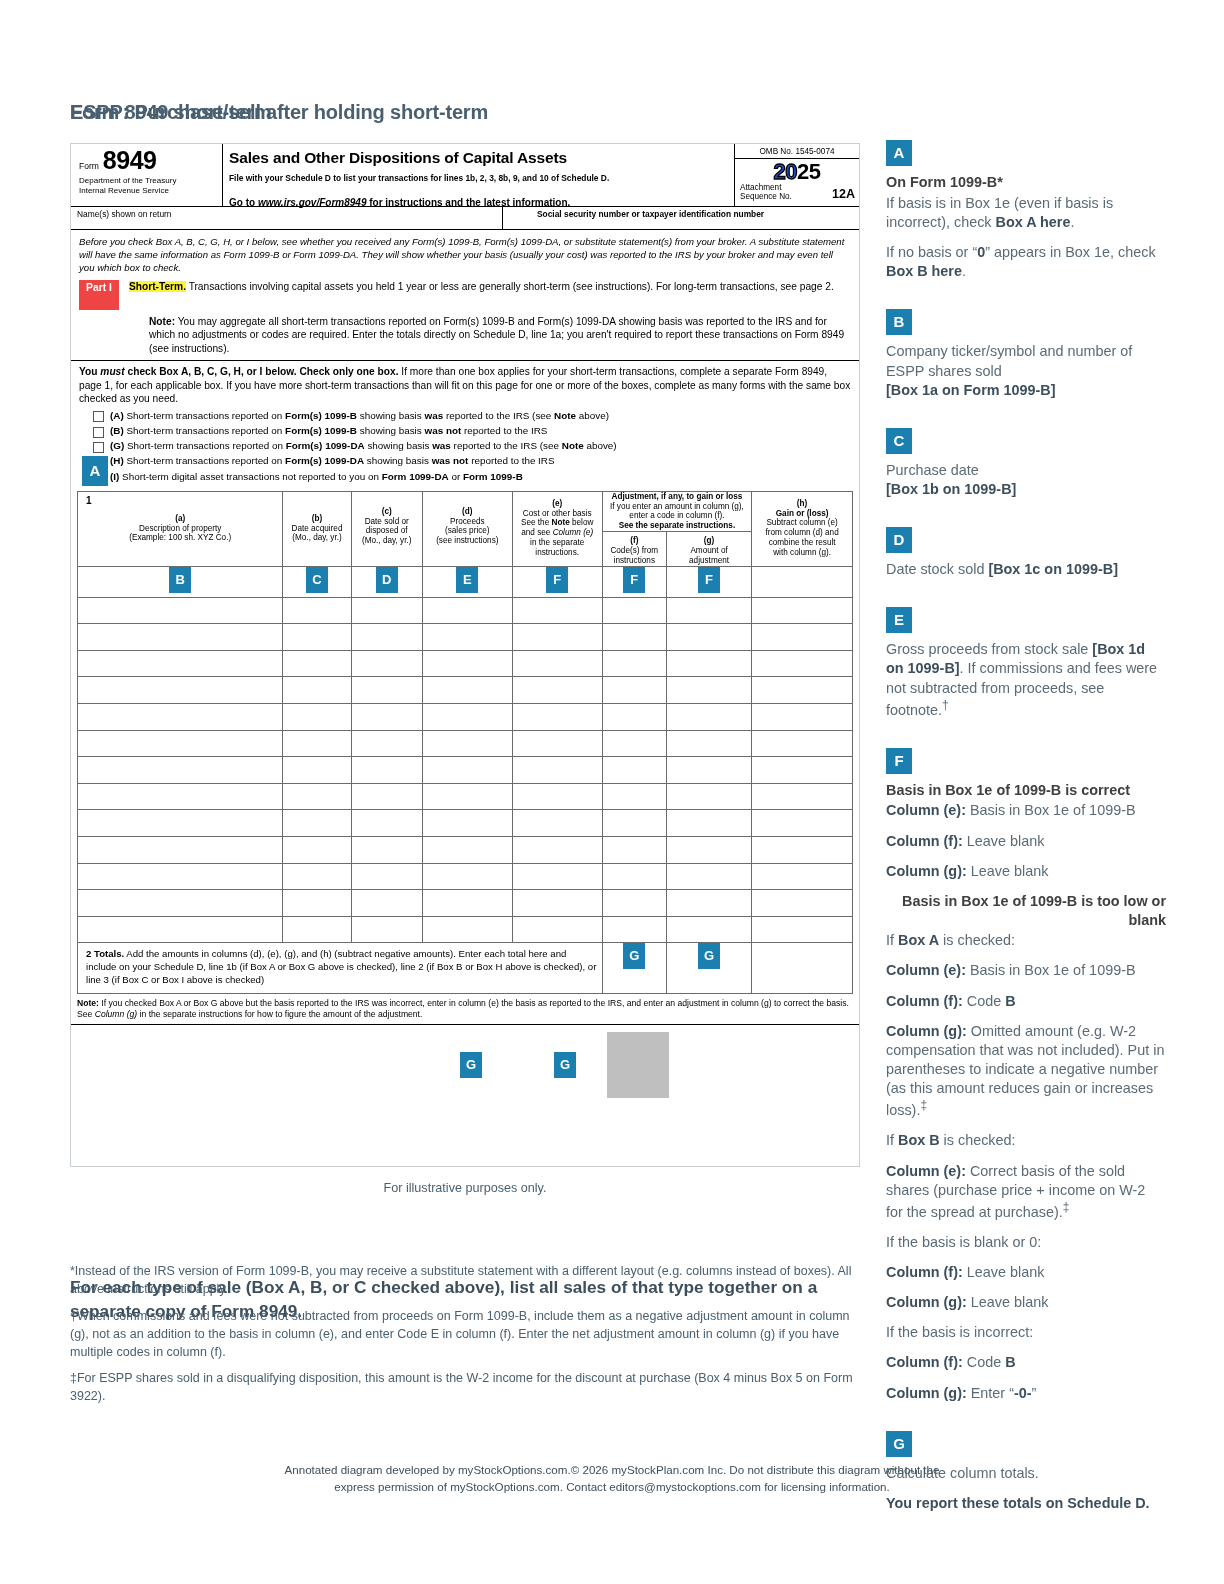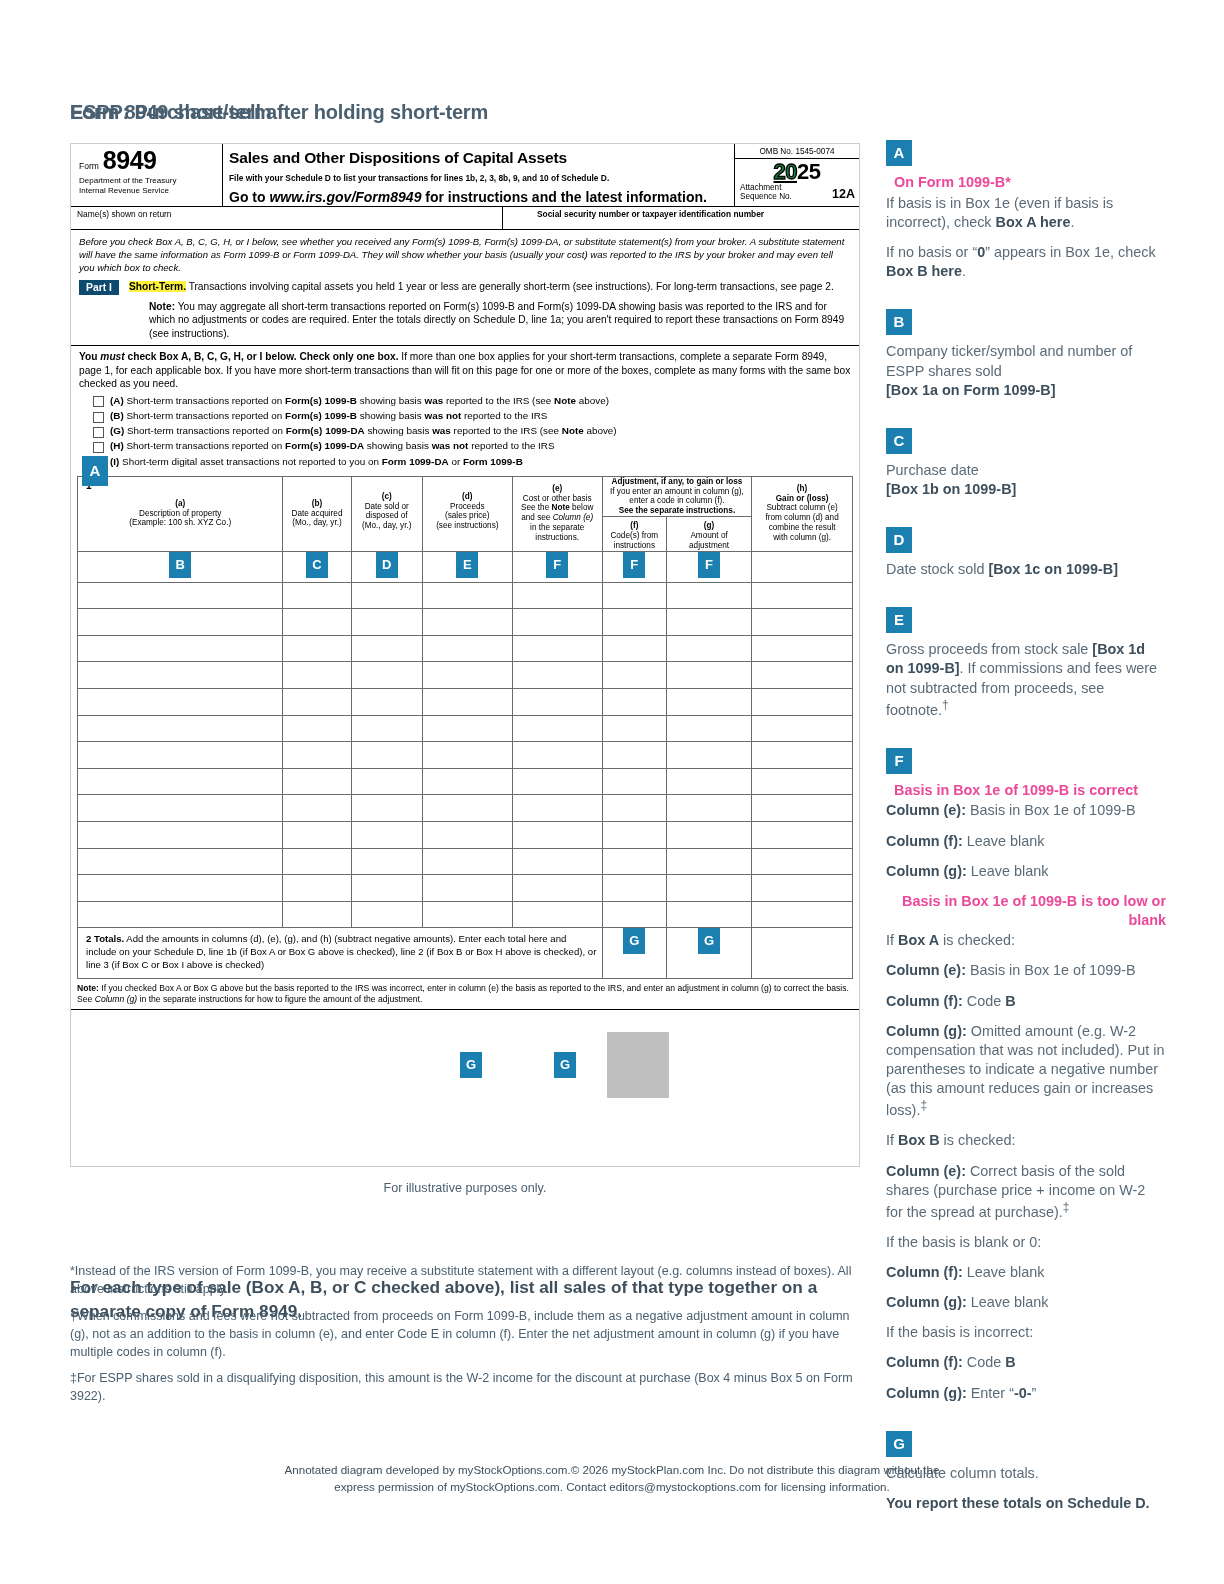--- a/index.html
+++ b/index.html
@@ -40,42 +40,42 @@
   
   .masthead { display:flex; border-bottom:1.6px solid #000; height:62px; }
   .mh-left { width:152px; border-right:1.6px solid #000; padding:4px 6px 2px 8px; box-sizing:border-box; }
   .mh-formrow { display:flex; align-items:baseline; gap:4px; }
   .mh-form-lbl { font-size:8.5px; }
   .mh-num { font-size:25px; font-weight:bold; letter-spacing:-0.5px; line-height:1; }
   .mh-dept { font-size:8px; line-height:1.22; margin-top:3px; }
   .mh-mid { flex:1; padding:5px 6px 0; box-sizing:border-box; border-right:1.6px solid #000; }
   .mh-title { font-size:15.5px; font-weight:bold; letter-spacing:-0.15px; }
   .mh-sub1 { font-size:8.4px; font-weight:bold; margin-top:6px; }
-  .mh-sub2 { font-size:14px; font-weight:bold; margin-top:6px; }
+  .mh-sub2 { font-size:10px; font-weight:bold; margin-top:14px; }
   .mh-sub2 i, .mh-sub1 i { font-style:italic; }
   .mh-right { width:124px; box-sizing:border-box; }
   .mh-omb { font-size:8.2px; text-align:center; padding:3px 0 2px; border-bottom:1px solid #000; }
   .mh-year { text-align:center; font-size:22px; font-weight:bold; line-height:1.05; padding-top:1px; letter-spacing:-0.5px;}
-  .mh-year .hollow { color:#15803d;text-decoration:underline; -webkit-text-stroke:1.3px #000; }
+  .mh-year .hollow { color:#1d4ed8; -webkit-text-stroke:1.3px #000; }
   .mh-att { font-size:8.2px; padding:0 4px 2px 5px; display:flex; justify-content:space-between; align-items:flex-end; }
   .mh-att .seq { font-size:12.5px; font-weight:bold; }
 
   
   .namerow { display:flex; height:22px; border-bottom:1.6px solid #000;gap:28px; }
   .namerow .nl { flex:1; border-right:1.6px solid #000; padding:2px 0 0 6px; font-size:8.4px; }
   .namerow .nr { width:322px; padding:2px 0 0 6px; font-size:8.4px; font-weight:bold; }
 
   
   .intro { font-size:9.6px; font-style:italic; line-height:1.34; padding:6px 8px 4px 8px; }
 
   
   .partband { display:flex; padding:0 8px 0 8px; margin-top:1px; }
   .part-tag {
-    background:#0c4a6e; color:#fff; font-weight:bold; font-size:10.4px;
-    padding:1px 7px 2px; height:15px; box-sizing:border-box; line-height:13px;
+    background:#ef4444; color:#fff; font-weight:bold; font-size:10.4px;
+    padding:1px 7px 2px; height:30px; box-sizing:border-box; line-height:13px;
     margin-right:10px; flex:none;
   }
   .part-body { font-size:10.2px; line-height:1.33; flex:1; }
   .hl { background:#fff23a; font-weight:bold; }
   .note-blk { font-size:10.2px; line-height:1.33; padding:5px 8px 0 78px; }
   .rule { border-top:1.2px solid #000; margin:5px 0 0 0; }
 
   
   .must { font-size:10.2px; line-height:1.33; padding:4px 8px 0 8px; }
 
@@ -114,21 +114,21 @@
   }
   .badge-sm { width:22px; height:26px; line-height:26px; font-size:13px; }
   .badge-a-left { position:absolute; left:82px; top:456px; width:26px; height:30px; line-height:30px; font-size:15px; }
 
   
   .sidebar { position:absolute; left:886px; top:140px; width:280px; }
   .side-badge { width:26px; height:26px; line-height:26px; font-size:15px; margin:0 0 7px 0; }
   .side-badge.sp { margin-top:17px; }
   .side-p { font-size:14.4px; line-height:1.33; color:#5a6b77; margin:0 0 11px 0; }
   .side-p b { color:#3d4f5c; }
-  .side-h { font-size:14.4px; line-height:1.3; font-weight:bold; color:#ec4899; margin:0 0 2px 8px; }
+  .side-h { font-size:14.4px; line-height:1.3; font-weight:bold; color:#404040; margin:0 0 2px 0; }
   .side-h.gap { margin-top:11px;text-align:right; }
 
   
   .illus { position:absolute; left:70px; top:1181px; width:790px; text-align:center; font-size:12.6px; color:#4a6070; }
   .bigstmt { position:absolute; left:70px; top:1276px; width:800px; font-size:17.2px; font-weight:bold; line-height:1.38; color:#3d4f5c; }
   .fn { position:absolute; width:800px; left:70px; font-size:12.5px; line-height:1.42; color:#4a6070; }
   .fn1 { top:1263px; }
   .fn2 { top:1308px; }
   .fn3 { top:1370px; }
   .credit { position:absolute; left:212px; top:1462px; width:800px; text-align:center; font-size:11.6px; line-height:1.45; color:#3d4f5c; }

